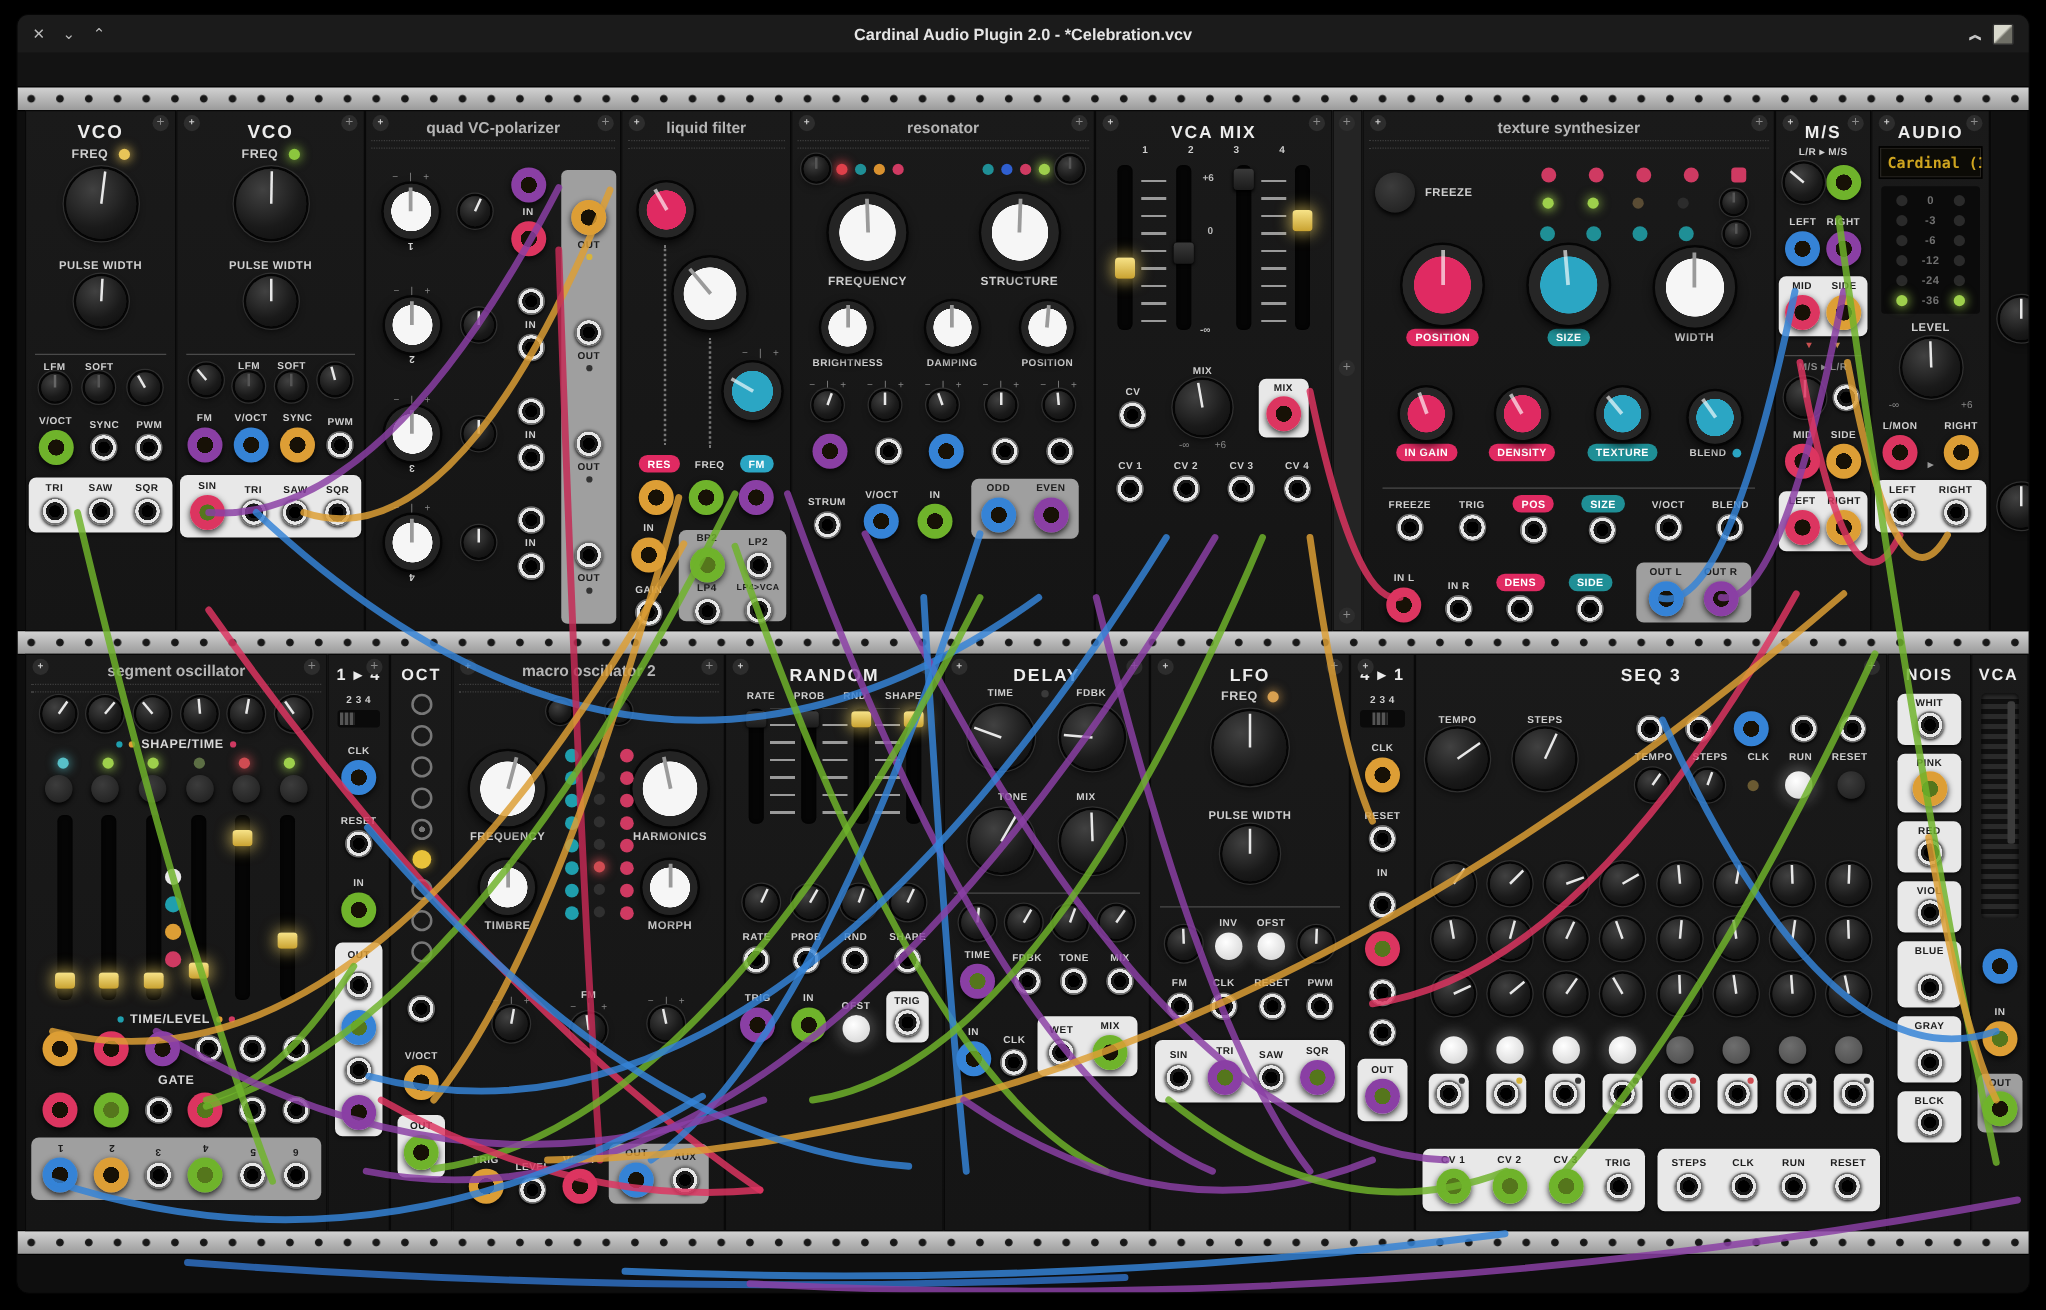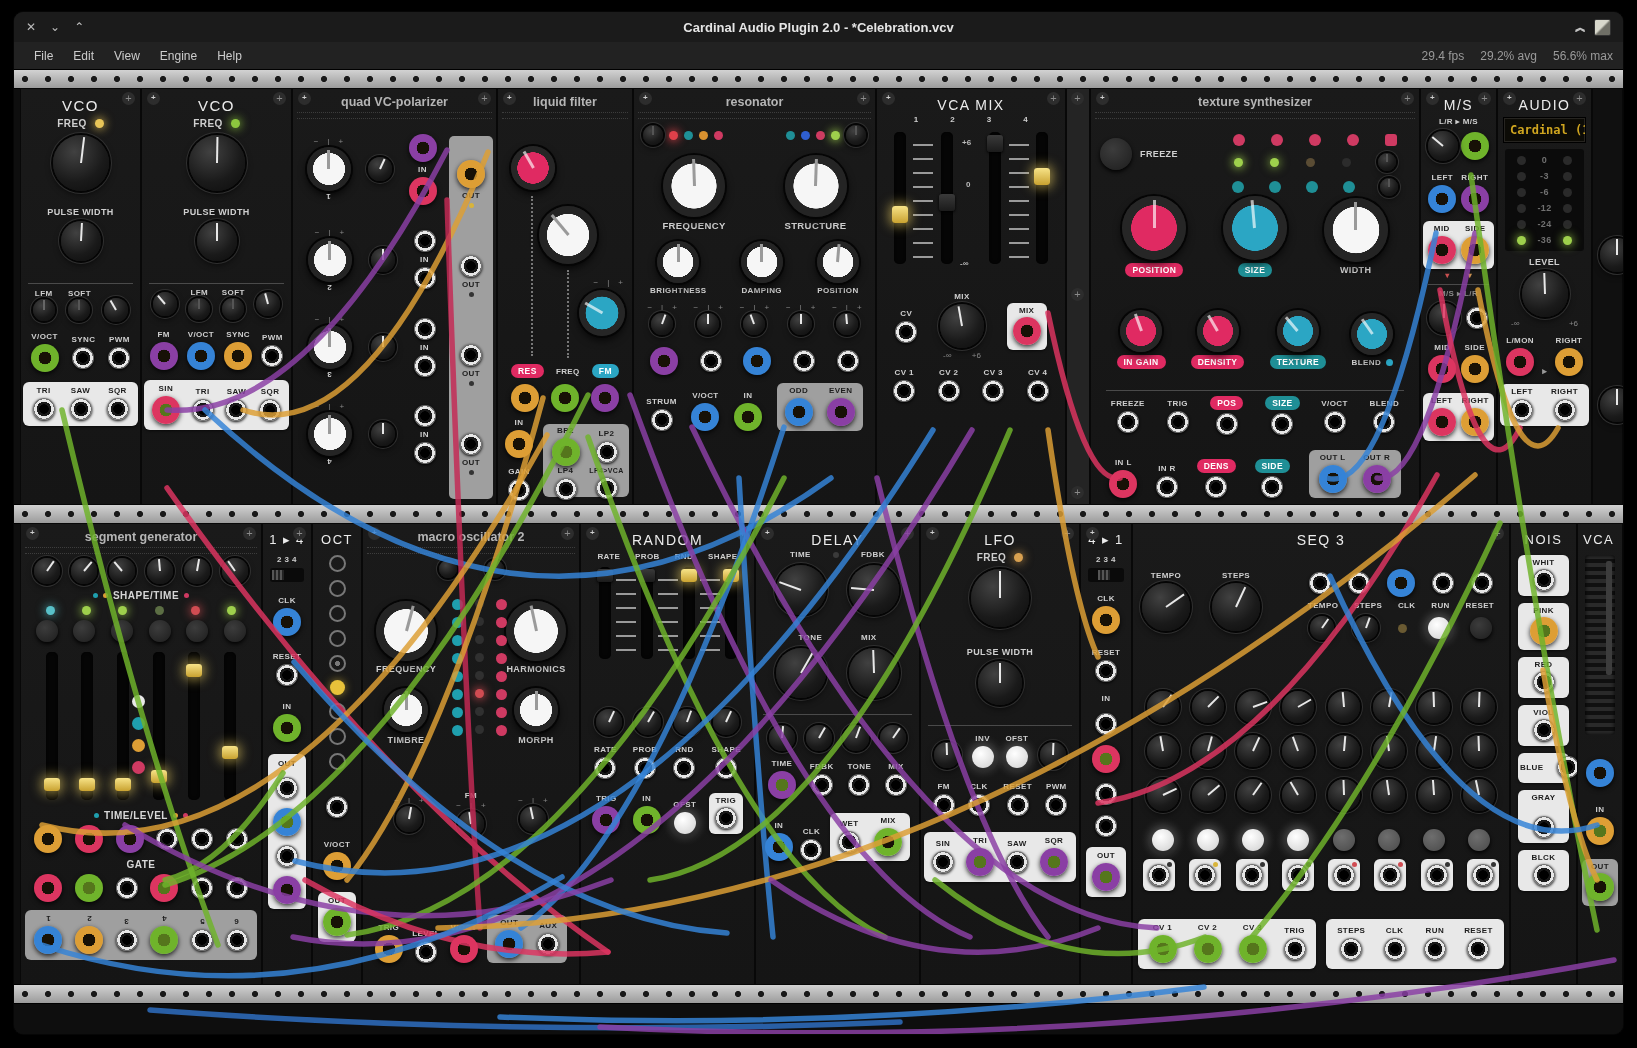--- a/index.html
+++ b/index.html
@@ -13,21 +13,21 @@
   .tbicon{width:15px;height:15px;background:linear-gradient(135deg,#d8d8cc 45%,#6f6f66 55%);border:1px solid #333;border-radius:2px}
   #menubar{position:absolute;left:0;top:30px;right:0;height:28px;background:#222;display:flex;align-items:center;padding:0 10px;color:#ccc;font-size:12px;border-bottom:1px solid #000}
   .mi{padding:3px 10px;border-radius:3px}
   #stats{margin-left:auto;display:flex;gap:16px;color:#9a9a9a;font-size:12px}
   #rack{position:absolute;left:0;top:58px;right:0;bottom:0;background:#0e0e0e}
   .rail{position:absolute;left:0;width:1609px;height:18px;background-image:radial-gradient(circle 3px at 11px 9px,#181818 2.7px,rgba(0,0,0,0) 3.4px),linear-gradient(#d2d2d2,#9b9b9b);background-size:23px 18px,100% 100%;box-shadow:0 1px 0 #000,0 -1px 0 #000}
   
   .m{position:absolute;background:linear-gradient(#1a1a1a,#151515);box-shadow:inset 0 0 0 1px #080808,inset 1px 0 0 rgba(70,70,70,.35);color:#c8c8c8;overflow:hidden}
   .scw{position:absolute;top:4px;width:13px;height:13px;border-radius:50%;background:#2d2d2d;color:#8a8a8a;font-size:11px;line-height:12px;text-align:center}
   .scw.l{left:6px}.scw.r{right:6px}
-  .bt{font-size:15px;font-weight:normal;color:#ececec;letter-spacing:1.5px;text-align:center;margin:9px 2px 2px}
+  .bt{font-size:15px;font-weight:bold;color:#ececec;letter-spacing:1.5px;text-align:center;margin:9px 2px 2px}
   .st{font-size:12.5px;color:#b5b5b5;text-align:center;margin:7px 2px 1px;white-space:nowrap}
   .orn{height:5px;border-top:1px dotted #3d3d3d;border-bottom:1px dotted #3d3d3d;margin:3px 5px}
   .l{font-size:8px;font-weight:bold;color:#cfcfcf;letter-spacing:.4px;white-space:nowrap}
   .l.dk{color:#1c1c1c}
   .row{display:flex;justify-content:space-around;align-items:center}
   .jk{display:flex;flex-direction:column;align-items:center;gap:3px}
   .kn{position:relative;border-radius:50%;background:radial-gradient(circle at 38% 30%,#414141,#1a1a1a 58%,#0c0c0c);box-shadow:0 0 0 2px #050505,0 0 0 3px #303030,0 3px 7px rgba(0,0,0,.8);flex:none}
   .kn i{position:absolute;left:calc(50% - 1px);top:50%;width:2px;height:46%;background:#e8e8e8;transform-origin:50% 0;transform:rotate(var(--r,180deg))}
   .wkn{position:relative;border-radius:50%;background:radial-gradient(circle,#f6f6f6 0 51%,#242424 52% 74%,#0f0f0f 75% 100%);box-shadow:0 0 0 2px #050505,0 4px 9px rgba(0,0,0,.85);flex:none}
   .wkn i{position:absolute;left:calc(50% - 1.5px);top:50%;width:3px;height:44%;background:#9a9a9a;transform-origin:50% 0;transform:rotate(var(--r,180deg))}
@@ -72,32 +72,20 @@
       <span>⌄</span>
       <span>⌃</span>
     </div>
     <div id="ttl">Cardinal Audio Plugin 2.0 - *Celebration.vcv</div>
     <div class="tbr">
       <span class="shade">︽</span>
       <span class="tbicon"></span>
     </div>
   </div>
 
-  <div id="menubar">
-    <span class="mi">File</span>
-    <span class="mi">Edit</span>
-    <span class="mi">View</span>
-    <span class="mi">Engine</span>
-    <span class="mi">Help</span>
-    <div id="stats">
-      <span>29.4 fps</span>
-      <span>29.2% avg</span>
-      <span>56.6% max</span>
-    </div>
-  </div>
 
   <div id="rack"></div>
   <div class="rail" style="top:58px"></div>
   <div class="rail" style="top:493px"></div>
   <div class="rail" style="top:973px"></div>
 
   <section class="m" style="left:6px;top:76px;width:121px;height:417px">
     <span class="scw r">+</span>
     <h3 class="bt">VCO</h3>
     <div class="row" style="margin-top:4px;gap:8px;justify-content:center">
@@ -929,21 +917,21 @@
         <i></i>
       </span>
     <span class="kn" style="position:absolute;left:8px;top:300px;width:34px;height:34px">
         <i></i>
       </span>
   </section>
 
   <section class="m" style="left:6px;top:511px;width:242px;height:462px">
     <span class="scw l">+</span>
       <span class="scw r">+</span>
-    <h3 class="st">segment generator</h3>
+    <h3 class="st">segment oscillator</h3>
     <div class="orn"></div>
     <div class="row" style="margin-top:4px;padding:0 8px">
       <span class="kn" style="width:26px;height:26px;--r:215deg">
           <i></i>
         </span>
       <span class="kn" style="width:26px;height:26px;--r:220deg">
           <i></i>
         </span>
       <span class="kn" style="width:26px;height:26px;--r:140deg">
           <i></i>
@@ -1720,21 +1708,21 @@
           <i class="plug gc" style="--pc:#dd9e35"></i>
         </span>
       <span class="wbx" style="flex-direction:column;padding:3px 2px 5px;gap:2px">
           <b class="l dk">RED</b>
           <i class="jack"></i>
         </span>
       <span class="wbx" style="flex-direction:column;padding:3px 2px 5px;gap:2px">
           <b class="l dk">VIOL</b>
           <i class="jack"></i>
         </span>
-      <span class="wbx" style="flex-direction:row;padding:3px 2px 5px;gap:14px">
+      <span class="wbx" style="flex-direction:column;padding:3px 2px 5px;gap:14px">
           <b class="l dk">BLUE</b>
           <i class="jack"></i>
         </span>
       <span class="wbx" style="flex-direction:column;padding:3px 2px 5px;gap:14px">
           <b class="l dk">GRAY</b>
           <i class="jack"></i>
         </span>
       <span class="wbx" style="flex-direction:column;padding:3px 2px 5px;gap:2px">
           <b class="l dk">BLCK</b>
           <i class="jack"></i>

